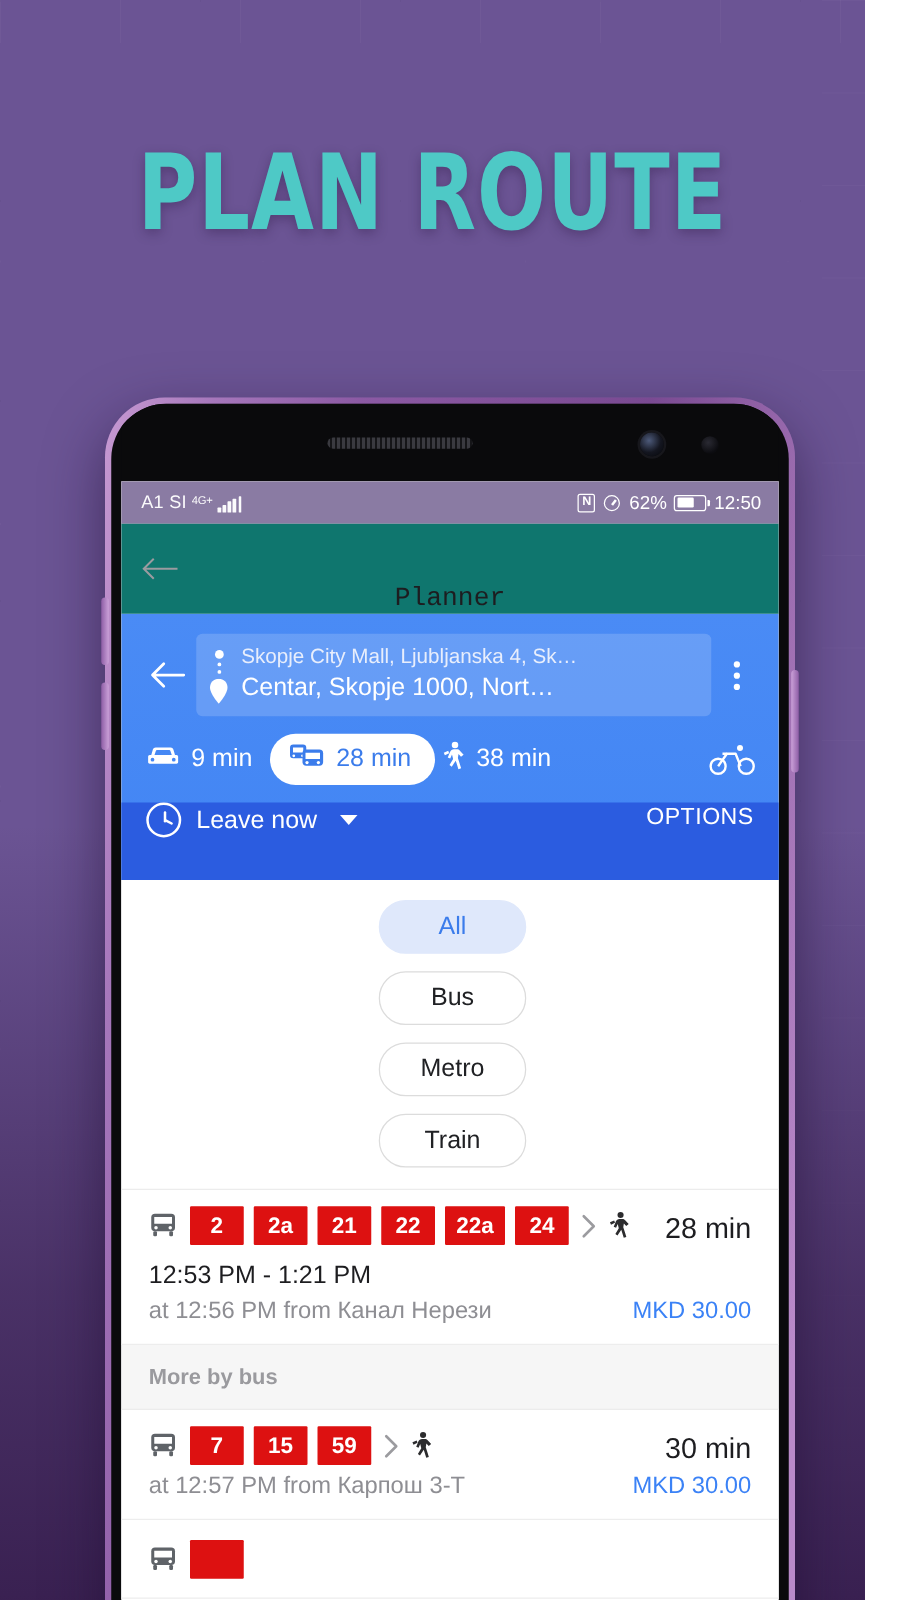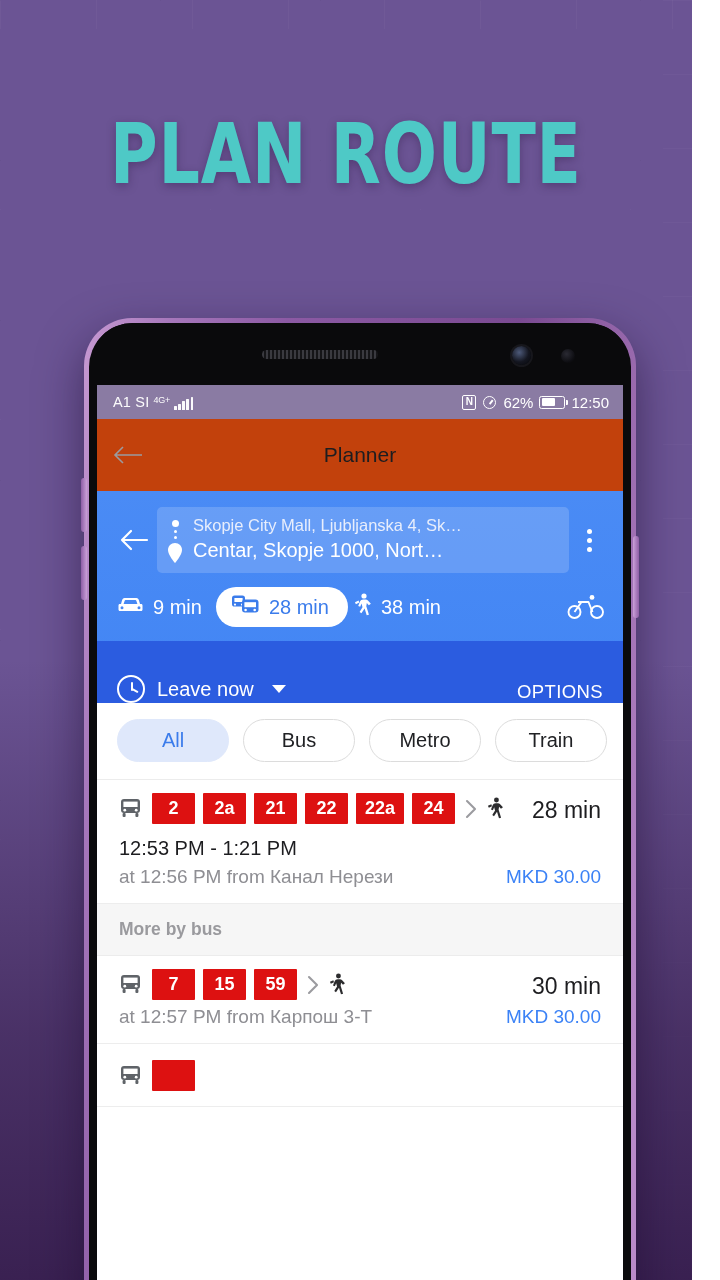--- a/index.html
+++ b/index.html
@@ -159,23 +159,24 @@
   }
   .batt::after{
     content:""; position:absolute; right:-4px; top:3.5px;
     width:2.4px;height:5px;background:#fff;border-radius:0 1px 1px 0;
   }
   .batt i{ display:block; height:100%; width:62%; background:#fff; border-radius:1px;}
 
   
   .appbar{
     height:72px;
-    display:flex; align-items:center;
-    background:#c2410c;
-    position:relative;
+    display:flex; align-items:flex-end;
+    background:#0f766e;
+    position:relative;
+    font-family:Liberation Mono, monospace;
   }
   .appbar-back{
     position:absolute; left:14px; top:50%; transform:translateY(-50%);
     width:34px; height:34px;
     display:flex; align-items:center; justify-content:center;
     color:#9b9ba0;
   }
   .appbar-title{
     flex:1; text-align:center;
     font-size:21px; color:#1d1d20; font-weight:400;
@@ -240,21 +241,21 @@
     border-radius:22px;
     padding:7px 19px 7px 15px;
     margin-right:6px;
   }
   .mode .lbl{ white-space:nowrap; }
   .mode-bike{ margin-left:auto; color:#fff; display:flex; align-items:center;}
 
   .leave-bar{
     background:#2b5ce0;
     height:62px;
-    display:flex; align-items:flex-end;
+    display:flex; align-items:flex-start;
     padding:0 20px 0 20px;
   }
   .leave-left{ display:flex; align-items:center; gap:12px; }
   .clock{
     width:28px;height:28px;border-radius:50%;border:2px solid #fff;
     position:relative;
   }
   .clock::before{
     content:""; position:absolute; left:12px; top:5px;
     width:2px;height:9px;background:#fff;border-radius:1px;
@@ -272,20 +273,21 @@
   .options{
     margin-left:auto; color:#fff; font-size:18.5px; letter-spacing:.4px;
   }
 
   
   .chips{
     display:flex; align-items:center; gap:14px;
     padding:16px 16px 17px 20px;
     background:#fff;
     border-bottom:1px solid #ececec;
+    flex-direction:column;
   }
   .chip{
     border:1px solid #dcdcdc; border-radius:22px;
     padding:9px 0; width:118px; text-align:center;
     font-size:20px; color:#202124; background:#fff;
   }
   .chip.sel{ background:#dfe8fb; border-color:#dfe8fb; color:#3b7ceb; }
 
   
   .sec-head{

